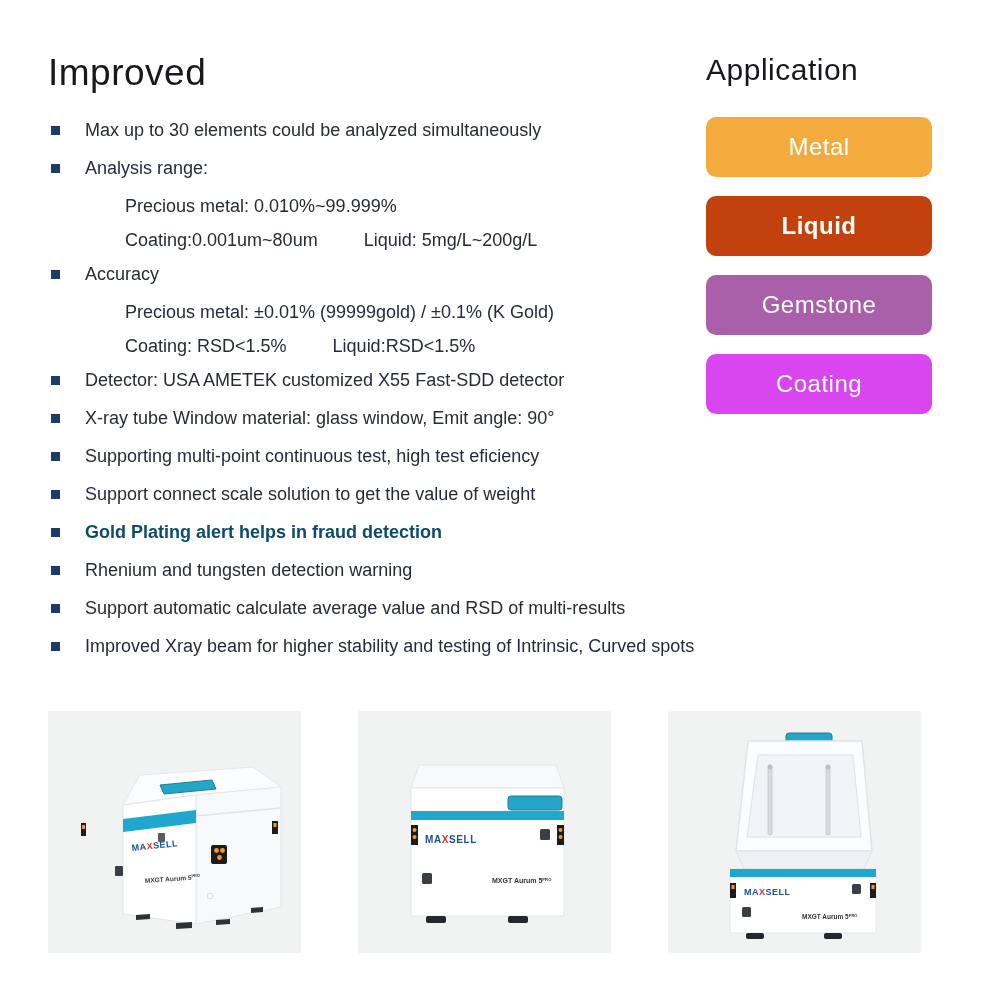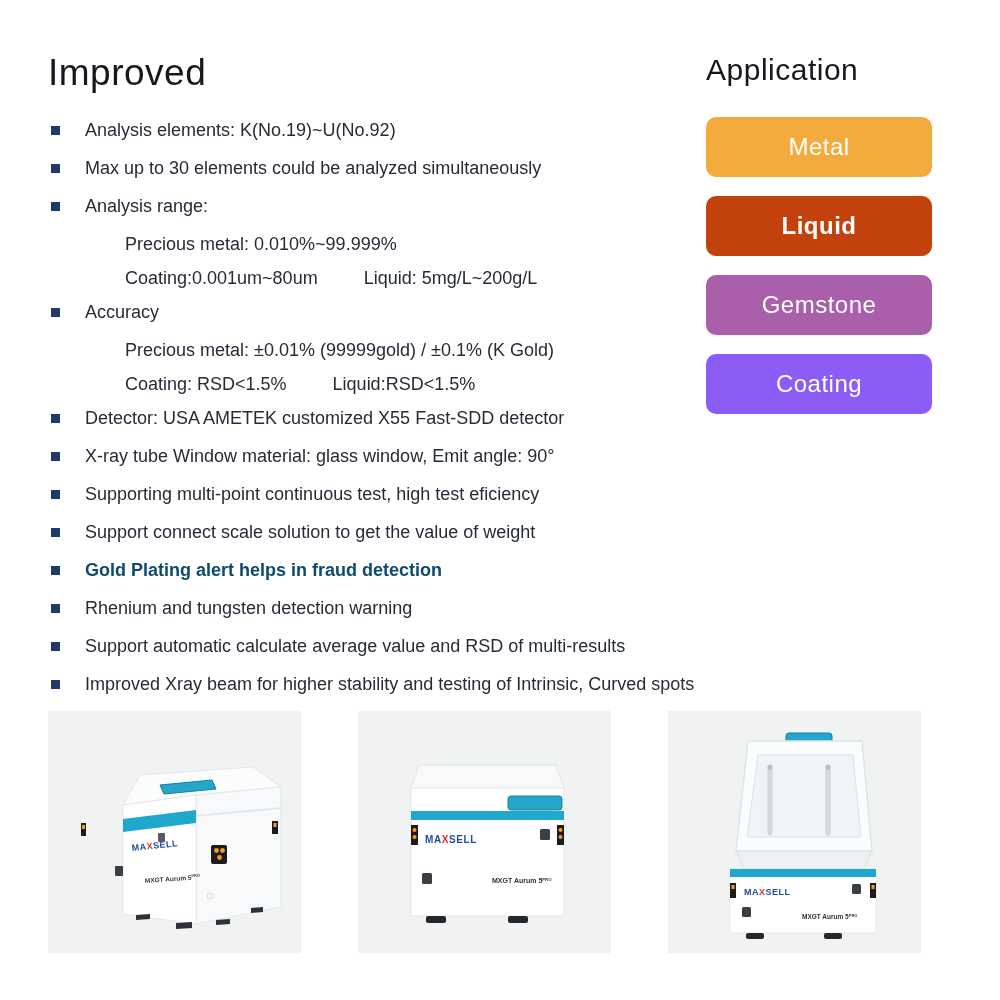--- a/index.html
+++ b/index.html
@@ -36,24 +36,20 @@
 </head>
 <body>
 
 <div class="page">
 
   <h1 class="section-title" id="features-title">Improved</h1>
 
   <div class="features-list" id="features-list">
       <div class="feat-row">
         <span class="bullet"></span>
-        <span class="feat-text">Analysis elements: K(No.19)~U(No.92)</span>
-      </div>
-      <div class="feat-row">
-        <span class="bullet"></span>
         <span class="feat-text">Max up to 30 elements could be analyzed simultaneously</span>
       </div>
       <div class="feat-row">
         <span class="bullet"></span>
         <span class="feat-text">Analysis range:</span>
       </div>
       <div class="feat-sub">
         <span>Precious metal: 0.010%~99.999%</span>
       </div>
       <div class="feat-sub">
@@ -110,21 +106,21 @@
   <div class="app-buttons" id="app-buttons">
       <div class="app-btn" style="background: rgb(243, 171, 61);">
         <span>Metal</span>
       </div>
       <div class="app-btn" style="background: #c2410c; font-weight: bold;">
         <span>Liquid</span>
       </div>
       <div class="app-btn" style="background: rgb(169, 95, 169);">
         <span>Gemstone</span>
       </div>
-      <div class="app-btn" style="background: #8b5cf6;">
+      <div class="app-btn" style="background: #d946ef;">
         <span>Coating</span>
       </div>
     </div>
 
   <div class="gallery">
 
     <div class="tile">
       <svg width="253" height="242" viewBox="0 0 253 242">
 
         <polygon points="75,94 92,64 205,56 233,76 148,84" fill="#fbfcfd" stroke="#e4e7ea" stroke-width="1"></polygon>

